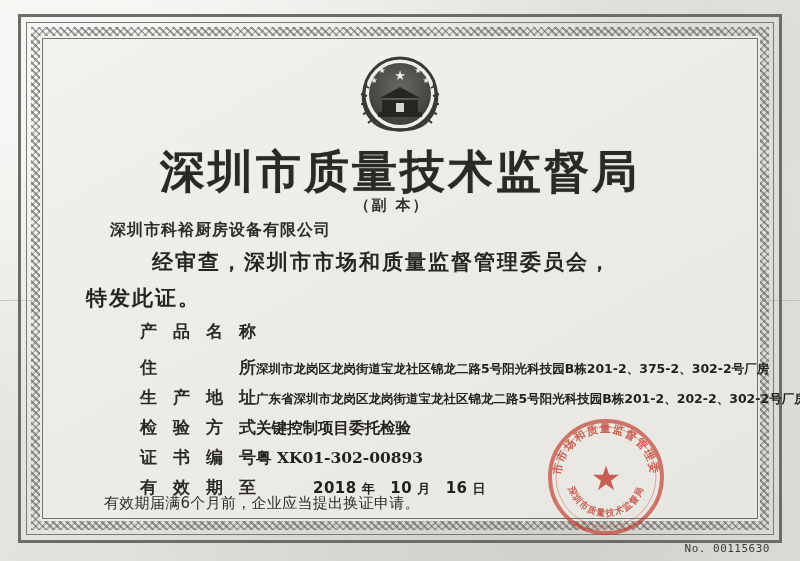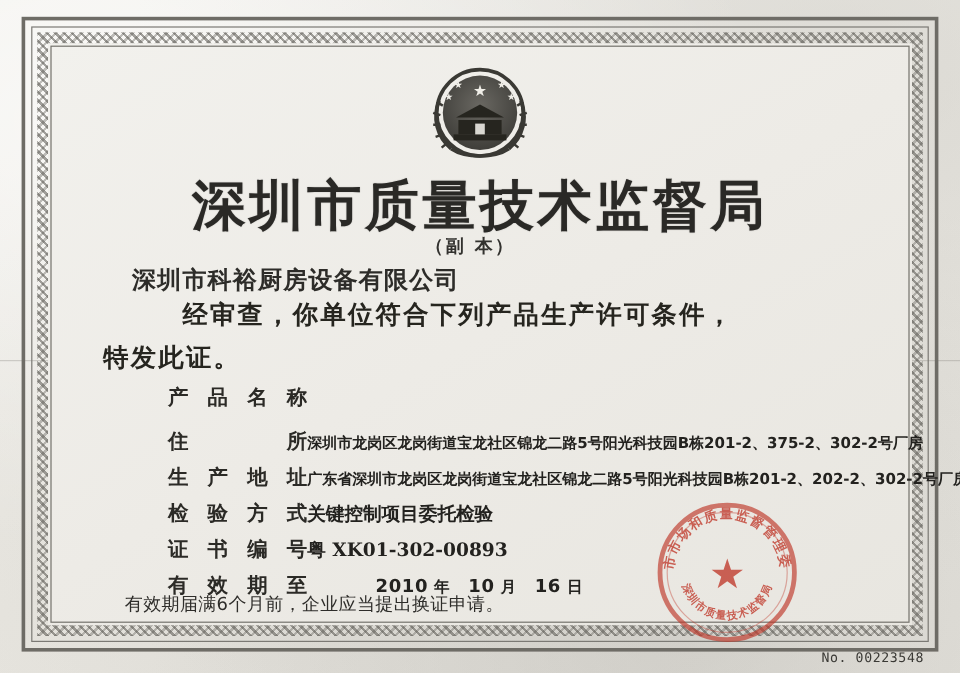--- a/index.html
+++ b/index.html
@@ -124,21 +124,21 @@
     color: #33322f;
     letter-spacing: 2px;
   }
 
   
   .company {
     position: absolute;
     top: 176px;
     left: 62px;
     font-family: "DejaVu Serif", "Liberation Serif", serif;
-    font-size: 20px;
+    font-size: 16px;
     font-weight: bold;
     color: #2d2c29;
     letter-spacing: 1px;
   }
   .stmt1 {
     position: absolute;
     top: 204px;
     left: 104px;
     font-family: "DejaVu Serif", "Liberation Serif", serif;
     font-size: 21px;
@@ -323,21 +323,21 @@
         <text x="74" y="29" font-size="8" fill="#f0eee8" text-anchor="middle" font-family="DejaVu Sans, sans-serif">★</text>
 
         <path d="M24 70 C36 78 60 78 72 70" fill="none" stroke="#3a3934" stroke-width="3"></path>
       </svg>
     </div>
 
     <div class="title">深圳市质量技术监督局</div>
     <div class="subtitle">（副 本）</div>
 
     <div class="company">深圳市科裕厨房设备有限公司</div>
-    <div class="stmt1">经审查，你单位符合下列产品生产许可条件，</div>
+    <div class="stmt1">经审查，深圳市市场和质量监督管理委员会，</div>
     <div class="stmt2">特发此证。</div>
 
     <div class="fields">
 
       <div class="row product">
         <div class="label">
           <span>产</span>
           <span>品</span>
           <span>名</span>
           <span>称</span>
@@ -383,21 +383,21 @@
       </div>
 
       <div class="date-row">
         <div class="label">
           <span>有</span>
           <span>效</span>
           <span>期</span>
           <span>至</span>
         </div>
         <div class="issue-date">
-          <span class="seg">2010</span>
+          <span class="seg">2018</span>
             <span class="u">年</span>
             <span class="seg">10</span>
             <span class="u">月</span>
             <span class="seg">16</span>
             <span class="u last">日</span>
         </div>
       </div>
 
     </div>
 
@@ -415,14 +415,14 @@
         <text fill="#c0392b" font-size="9" font-family="DejaVu Serif, serif" font-weight="bold" letter-spacing="1">
           <textPath href="#arcBottom" startOffset="50%" text-anchor="middle">深圳市质量技术监督局</textPath>
         </text>
         <text x="61" y="74" text-anchor="middle" font-size="34" fill="#c0392b" font-family="DejaVu Sans, sans-serif">★</text>
       </svg>
     </div>
 
     <div class="footnote">有效期届满6个月前，企业应当提出换证申请。</div>
   </div>
 
-  <div class="serial">No. 00223548</div>
+  <div class="serial">No. 00115630</div>
 </div>
 
 </body></html>

